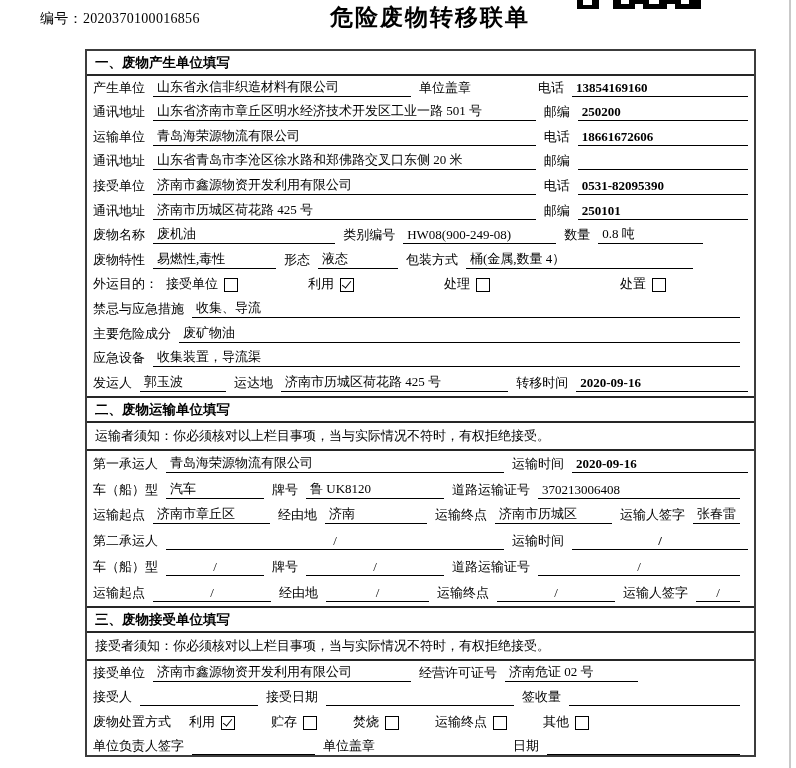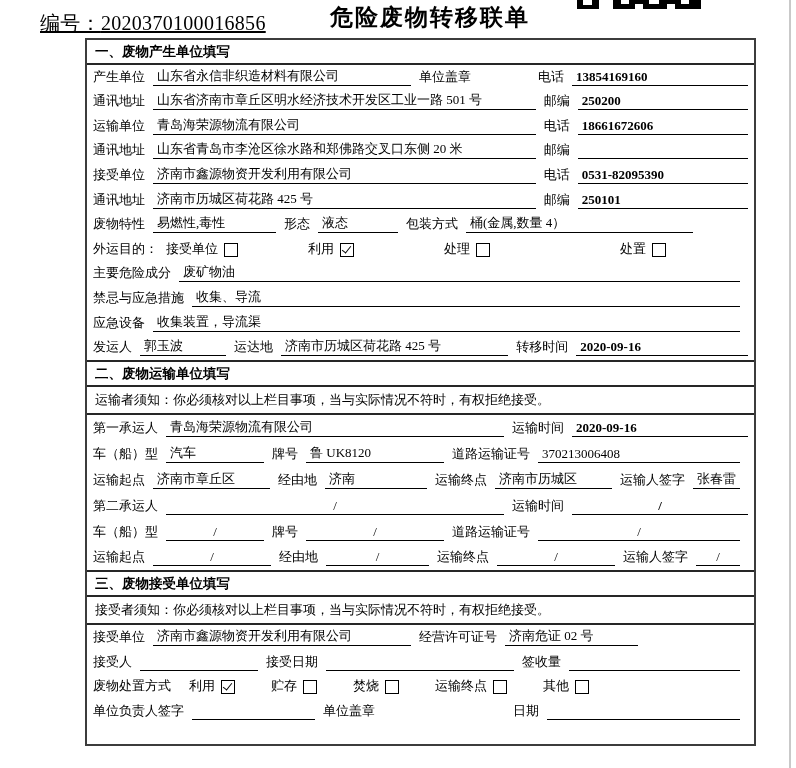--- a/index.html
+++ b/index.html
@@ -2,31 +2,31 @@
 <html><head>
 <meta charset="utf-8">
 <style>
   html,body{margin:0;padding:0;}
   body{
     width:796px;height:768px;position:relative;background:#ffffff;
     font-family:"Liberation Serif","DejaVu Serif",serif;
     color:#000;font-size:13px;overflow:hidden;
   }
   .abs{position:absolute;}
-  #serial{left:40px;top:10px;font-size:20px;letter-spacing:.3px;text-decoration:underline;}
+  #serial{left:40px;top:10px;font-size:14px;letter-spacing:.3px;}
   #doc-title{left:330px;top:2px;font-size:23px;font-weight:bold;letter-spacing:2px;}
   
   #qr{left:577px;top:0;width:124px;height:10px;}
   #qr .b{position:absolute;background:#000;}
   #qr .w{position:absolute;background:#fff;}
   
   #page-edge{left:789px;top:0;width:2px;height:768px;background:#c9c9c9;}
 
   
-  #form{left:85px;top:38px;width:671px;height:708px;border:2px solid #3c3c3c;box-sizing:border-box;background:#fff;}
+  #form{left:85px;top:49px;width:671px;height:708px;border:2px solid #3c3c3c;box-sizing:border-box;background:#fff;}
   .sec-h{font-weight:bold;font-size:13.5px;height:22px;line-height:21px;padding:1px 8px 0;border-bottom:2px solid #262626;box-sizing:content-box;}
   .sec-h.mid{border-top:2px solid #262626;}
   .notice{height:28px;line-height:26px;padding:0 8px;border-bottom:2px solid #262626;box-sizing:border-box;}
   .row{display:flex;align-items:flex-end;height:24.6px;padding:0 6px 4px;box-sizing:border-box;}
   .row.h2{height:25.9px;}
   .lbl{white-space:nowrap;margin-right:8px;}
   .val{border-bottom:1px solid #000;padding:0 4px;margin-right:8px;white-space:nowrap;min-height:1px;}
   .fill{flex:1;}
   .c{text-align:center;}
   .mla{margin-left:auto;}
@@ -104,20 +104,28 @@
     <span class="val vr">0531-82095390</span>
   </div>
 
   <div class="row">
     <span class="lbl">通讯地址</span>
     <span class="val w390">济南市历城区荷花路 425 号</span>
     <span class="lbl mla">邮编</span>
     <span class="val vr">250101</span>
   </div>
 
+  <div class="row">
+    <span class="lbl">废物名称</span>
+    <span class="val w180">废机油</span>
+    <span class="lbl">类别编号</span>
+    <span class="val w150">HW08(900-249-08)</span>
+    <span class="lbl mla">数量</span>
+    <span class="val w100 mr45">0.8 吨</span>
+  </div>
 
   <div class="row">
     <span class="lbl">废物特性</span>
     <span class="val w115">易燃性,毒性</span>
     <span class="lbl">形态</span>
     <span class="val w72">液态</span>
     <span class="lbl">包装方式</span>
     <span class="val fill mr55">桶(金属,数量 4）</span>
   </div>
 
@@ -127,27 +135,27 @@
     <span class="box g1"></span>
     <span class="lbl lg">利用</span>
     <span class="box g2 checked"></span>
     <span class="lbl lg">处理</span>
     <span class="box g3"></span>
     <span class="lbl lg">处置</span>
     <span class="box"></span>
   </div>
 
   <div class="row">
+    <span class="lbl">禁忌与应急措施</span>
+    <span class="val fill">收集、导流</span>
+  </div>
+
+  <div class="row">
     <span class="lbl">主要危险成分</span>
     <span class="val fill">废矿物油</span>
-  </div>
-
-  <div class="row">
-    <span class="lbl">禁忌与应急措施</span>
-    <span class="val fill">收集、导流</span>
   </div>
 
   <div class="row">
     <span class="lbl">应急设备</span>
     <span class="val fill">收集装置，导流渠</span>
   </div>
 
   <div class="row">
     <span class="lbl">发运人</span>
     <span class="val w80">郭玉波</span>

